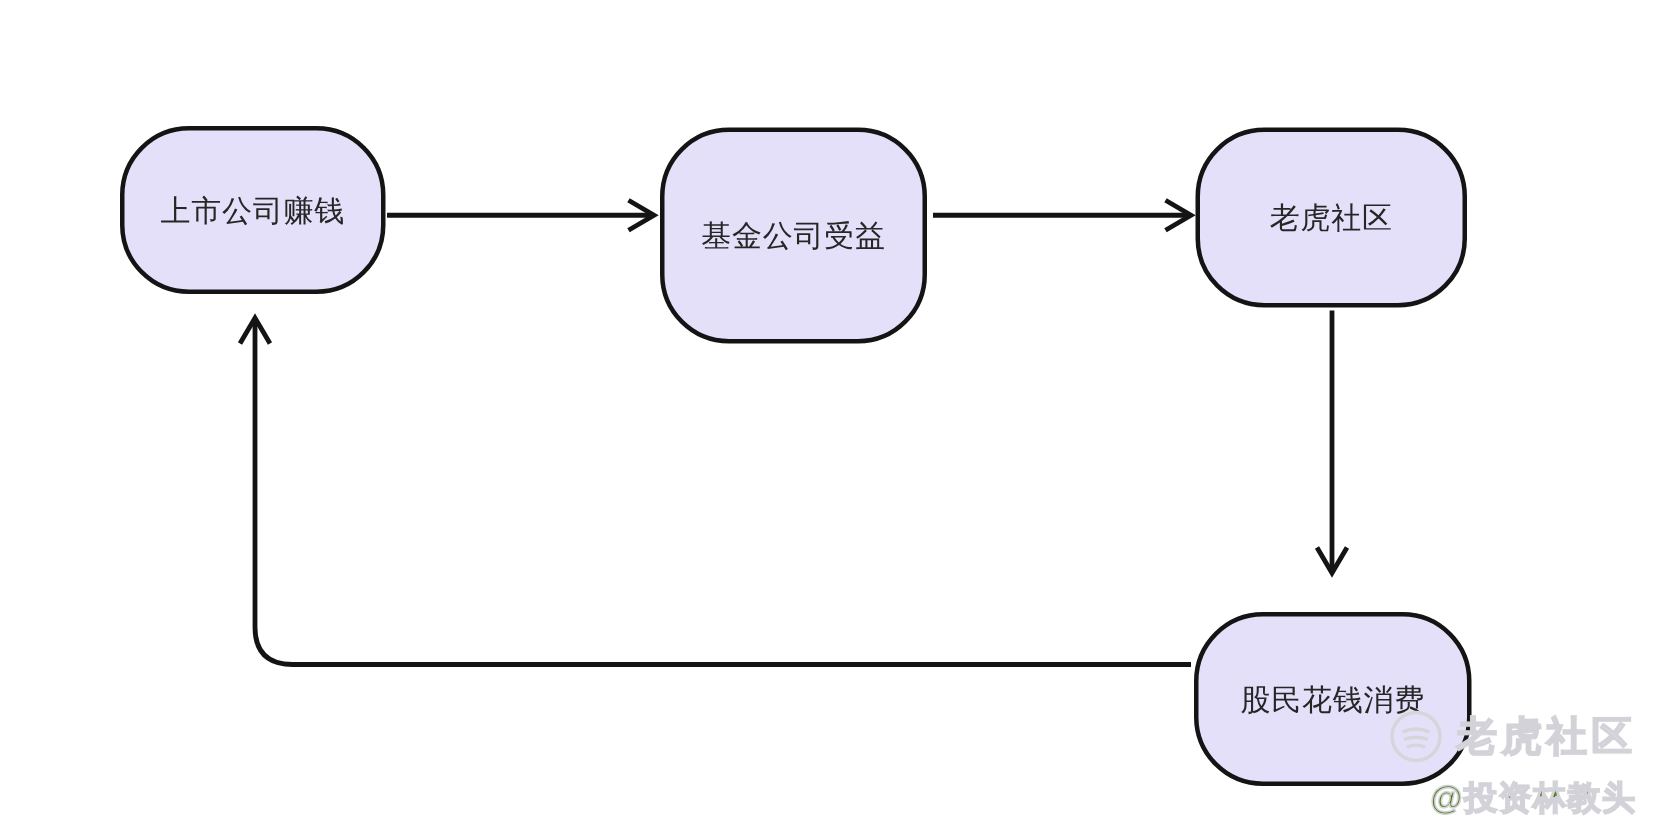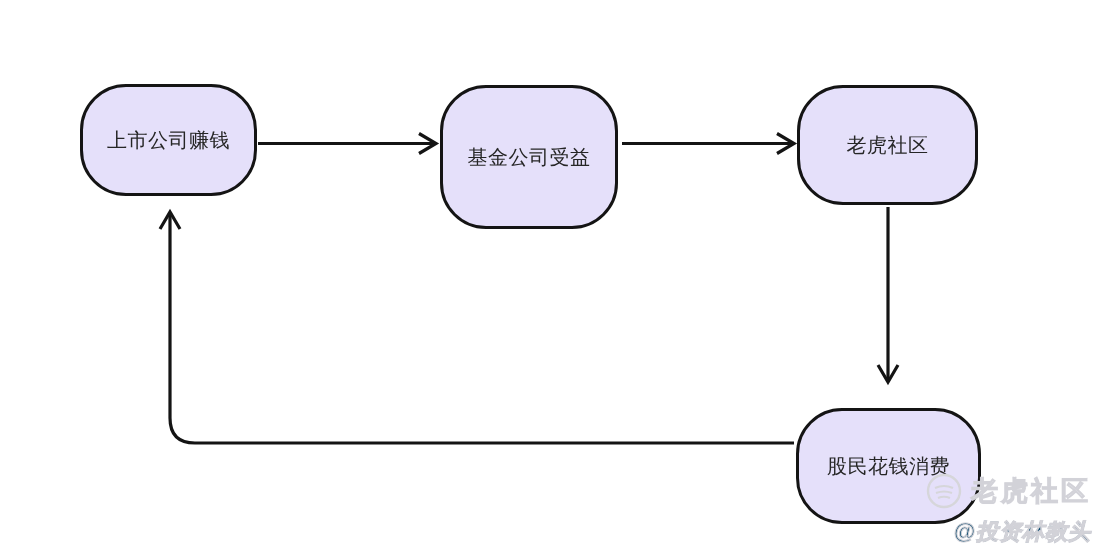--- a/index.html
+++ b/index.html
@@ -68,24 +68,23 @@
     font-weight: bold;
     letter-spacing: 3px;
     color: #ececf0;
     -webkit-text-stroke: 1px #d2d2d8;
     text-shadow: 0 0 1px #dcdce2;
   }
   .wm-author {
     font-size: 22px;
     font-weight: bold;
     letter-spacing: 1px;
-    color: #0c4a6e;
+    color: #4d7c0f;
     -webkit-text-stroke: 1px #d2d2d8;
     text-shadow: 0 0 1px #dcdce2;
-    font-style: italic;
   }
 </style>
 </head>
 <body>
 
 <div class="canvas">
 
   <svg class="edges" viewBox="0 0 1107 559" xmlns="http://www.w3.org/2000/svg">
 
     <path d="M258 143.5 H434" stroke="#141414"></path>

